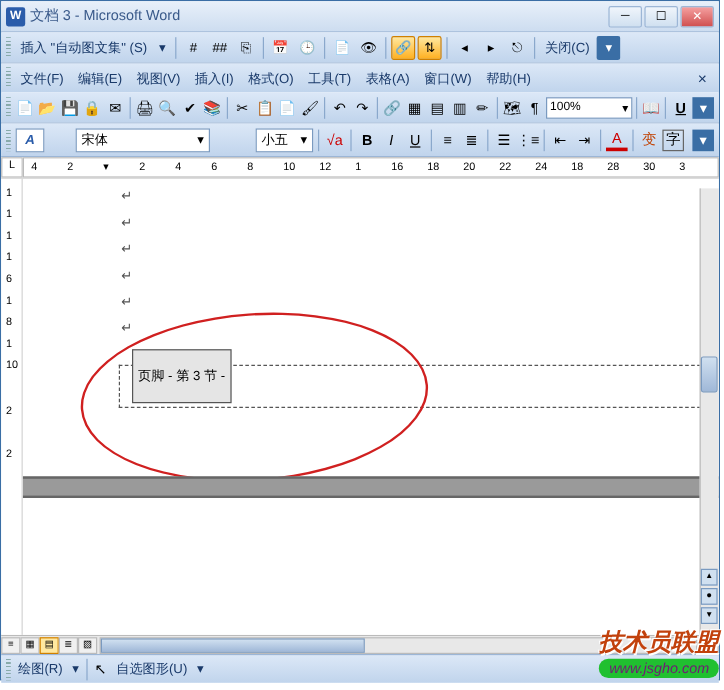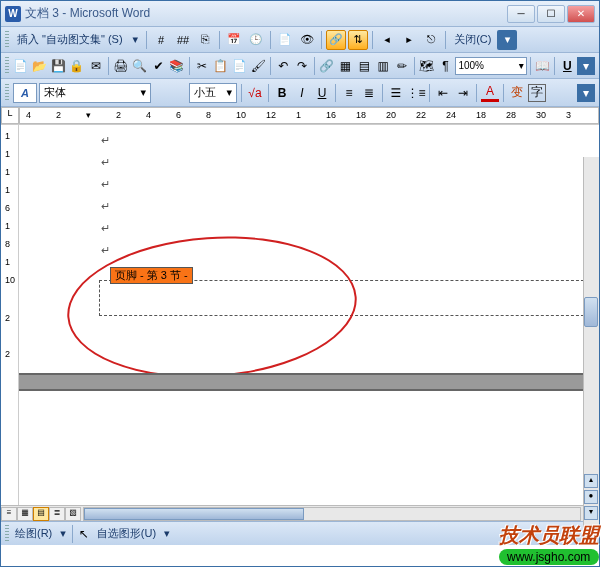--- a/index.html
+++ b/index.html
@@ -18,50 +18,50 @@
 .tbtn.active { background: linear-gradient(#ffe8a0, #ffb020); border: 1px solid #d08000; }
 .closex { color: #1a3a6a; font-size: 13px; margin-left: auto; padding: 0 6px; }
 .menubar { height: 24px; background: linear-gradient(#dce8f7, #c0d4ec); display: flex; align-items: center; padding: 0 4px; }
 .menuitem { padding: 2px 6px; color: #1a3a6a; }
 .stdtb { height: 26px; background: linear-gradient(#dce8f7, #c0d4ec); display: flex; align-items: center; padding: 0 4px; border-bottom: 1px solid #9cb6d6; gap: 1px; }
 .ico { width: 18px; height: 18px; display: flex; align-items: center; justify-content: center; font-size: 12px; }
 .sep { width: 1px; height: 18px; background: #8aa8cc; margin: 0 2px; }
 .zoom { width: 72px; height: 18px; background: #fff; border: 1px solid #7a9ac0; font-size: 10px; display: flex; align-items: center; padding: 0 2px; }
 .fmttb { height: 28px; background: linear-gradient(#dce8f7, #c0d4ec); display: flex; align-items: center; padding: 0 4px; gap: 2px; border-bottom: 1px solid #9cb6d6; }
 .stylebtn { width: 24px; height: 20px; background: #fff; border: 1px solid #7a9ac0; display: flex; align-items: center; justify-content: center; color: #2a5caa; font-style: italic; font-weight: bold; }
-.fontbox { width: 112px; height: 20px; background: #fff; border: 1px solid #7a9ac0; display: flex; align-items: center; padding: 0 4px; }
+.fontbox { width: 112px; height: 20px; background: #fff; border: 1px solid #7a9ac0; display: flex; align-items: center; padding: 0 4px; margin-left: 24px; }
 .sizebox { width: 48px; height: 20px; background: #fff; border: 1px solid #7a9ac0; display: flex; align-items: center; padding: 0 4px; margin-left: 36px; }
 .ruler-row { height: 18px; background: #f0f0f0; border-bottom: 1px solid #ccc; display: flex; }
 .rul-corner { width: 18px; background: #fff; border: 1px solid #bbb; font-size: 9px; text-align: center; }
 .hruler { flex: 1; background: #fff; border: 1px solid #bbb; position: relative; font-size: 9px; overflow: hidden; }
 .hruler span { position: absolute; top: 2px; }
 .docarea { display: flex; height: 380px; }
 .vruler { width: 18px; background: #fff; border-right: 1px solid #ccc; position: relative; font-size: 9px; }
 .vruler span { position: absolute; left: 4px; }
 .page { flex: 1; background: #fff; position: relative; overflow: hidden; }
 .text-col { position: absolute; left: 82px; top: 4px; font-size: 11px; line-height: 22px; color: #555; }
 .footer-box { position: absolute; left: 80px; top: 155px; width: 490px; height: 36px; border: 1.5px dashed #555; }
-.footer-tab { position: absolute; top: -14px; left: 10px; background: #f97316; border: 1px solid #555; padding: 0 4px; font-size: 11px; }
+.footer-tab { position: absolute; top: -14px; left: 10px; background: #e5e5e5; border: 1px solid #555; padding: 14px 4px; font-size: 11px; }
 .redcircle { position: absolute; left: 48px; top: 112px; width: 290px; height: 140px; border: 2px solid #d02020; border-radius: 50%; transform: rotate(-4deg); }
 .pagegap { position: absolute; left: 0; top: 248px; width: 100%; height: 18px; background: #9a9a9a; border-top: 2px solid #666; border-bottom: 2px solid #666; }
 .header-box { position: absolute; left: 80px; top: 310px; width: 490px; height: 36px; border: 1.5px dashed #555; }
 .scrollv { position: absolute; right: 0; top: 156px; width: 16px; bottom: 30px; background: #e8e8e8; border-left: 1px solid #bbb; }
 .scrollv-thumb { position: absolute; top: 140px; width: 14px; height: 30px; background: linear-gradient(#d0e0f0, #a0b8d8); border: 1px solid #7a9ac0; border-radius: 2px; }
 .scrollv-up { position: absolute; bottom: 48px; width: 14px; height: 14px; background: #d0e0f0; border: 1px solid #7a9ac0; font-size: 8px; text-align: center; }
 .scrollv-ball { position: absolute; bottom: 32px; width: 14px; height: 14px; background: #d0e0f0; border: 1px solid #7a9ac0; font-size: 8px; text-align: center; }
 .scrollv-dn { position: absolute; bottom: 16px; width: 14px; height: 14px; background: #d0e0f0; border: 1px solid #7a9ac0; font-size: 8px; text-align: center; }
 .viewbar { height: 16px; background: #e8e8e8; display: flex; align-items: center; border-top: 1px solid #bbb; }
 .vbtn { width: 16px; height: 14px; border: 1px solid #bbb; background: #f0f0f0; font-size: 8px; text-align: center; }
 .vbtn.sel { background: #ffe8a0; border: 1px solid #d08000; }
 .hscroll { flex: 1; background: #e8e8e8; position: relative; height: 14px; border: 1px solid #bbb; margin: 0 2px; }
 .hscroll-thumb { position: absolute; left: 0; width: 220px; height: 12px; background: linear-gradient(#d0e0f0, #a0b8d8); border: 1px solid #7a9ac0; }
 .drawbar { height: 24px; background: linear-gradient(#dce8f7, #c0d4ec); display: flex; align-items: center; padding: 0 4px; border-top: 1px solid #9cb6d6; }
 .watermark { position: absolute; right: 4px; bottom: 10px; }
 .wm-txt { font-size: 20px; font-weight: bold; font-style: italic; color: #c2410c; text-shadow: 1px 1px 0 #fff, -1px -1px 0 #fff; }
-.wm-url { background: #20c030; color: #000000; font-size: 12px; padding: 1px 8px; border-radius: 8px; text-align: left; }
+.wm-url { background: #20c030; color: #701a75; font-size: 12px; padding: 1px 8px; border-radius: 8px; text-align: right; font-style: italic; }
 </style>
 </head>
 <body>
 
 <div class="window">
   <div class="titlebar">
     <div class="word-icon">W</div>
     <div class="title-text">文档 3 - Microsoft Word</div>
     <div class="winctrl">
       <div class="winbtn">─</div>
@@ -89,20 +89,33 @@
     <div class="tbtn active">⇅</div>
     <div class="sep"></div>
     <div class="tbtn">◂</div>
     <div class="tbtn">▸</div>
     <div class="tbtn">⎋</div>
     <div class="sep"></div>
     <div class="tlabel">关闭(C)</div>
     <div class="tbtn" style="background:#3a6ea5;color:#fff;">▾</div>
   </div>
 
+  <div class="menubar">
+    <div class="handle"></div>
+    <div class="menuitem">文件(F)</div>
+    <div class="menuitem">编辑(E)</div>
+    <div class="menuitem">视图(V)</div>
+    <div class="menuitem">插入(I)</div>
+    <div class="menuitem">格式(O)</div>
+    <div class="menuitem">工具(T)</div>
+    <div class="menuitem">表格(A)</div>
+    <div class="menuitem">窗口(W)</div>
+    <div class="menuitem">帮助(H)</div>
+    <div class="closex">×</div>
+  </div>
 
   <div class="stdtb">
     <div class="handle"></div>
     <div class="ico">📄</div>
     <div class="ico">📂</div>
     <div class="ico">💾</div>
     <div class="ico">🔒</div>
     <div class="ico">✉</div>
     <div class="sep"></div>
     <div class="ico">🖨</div>

